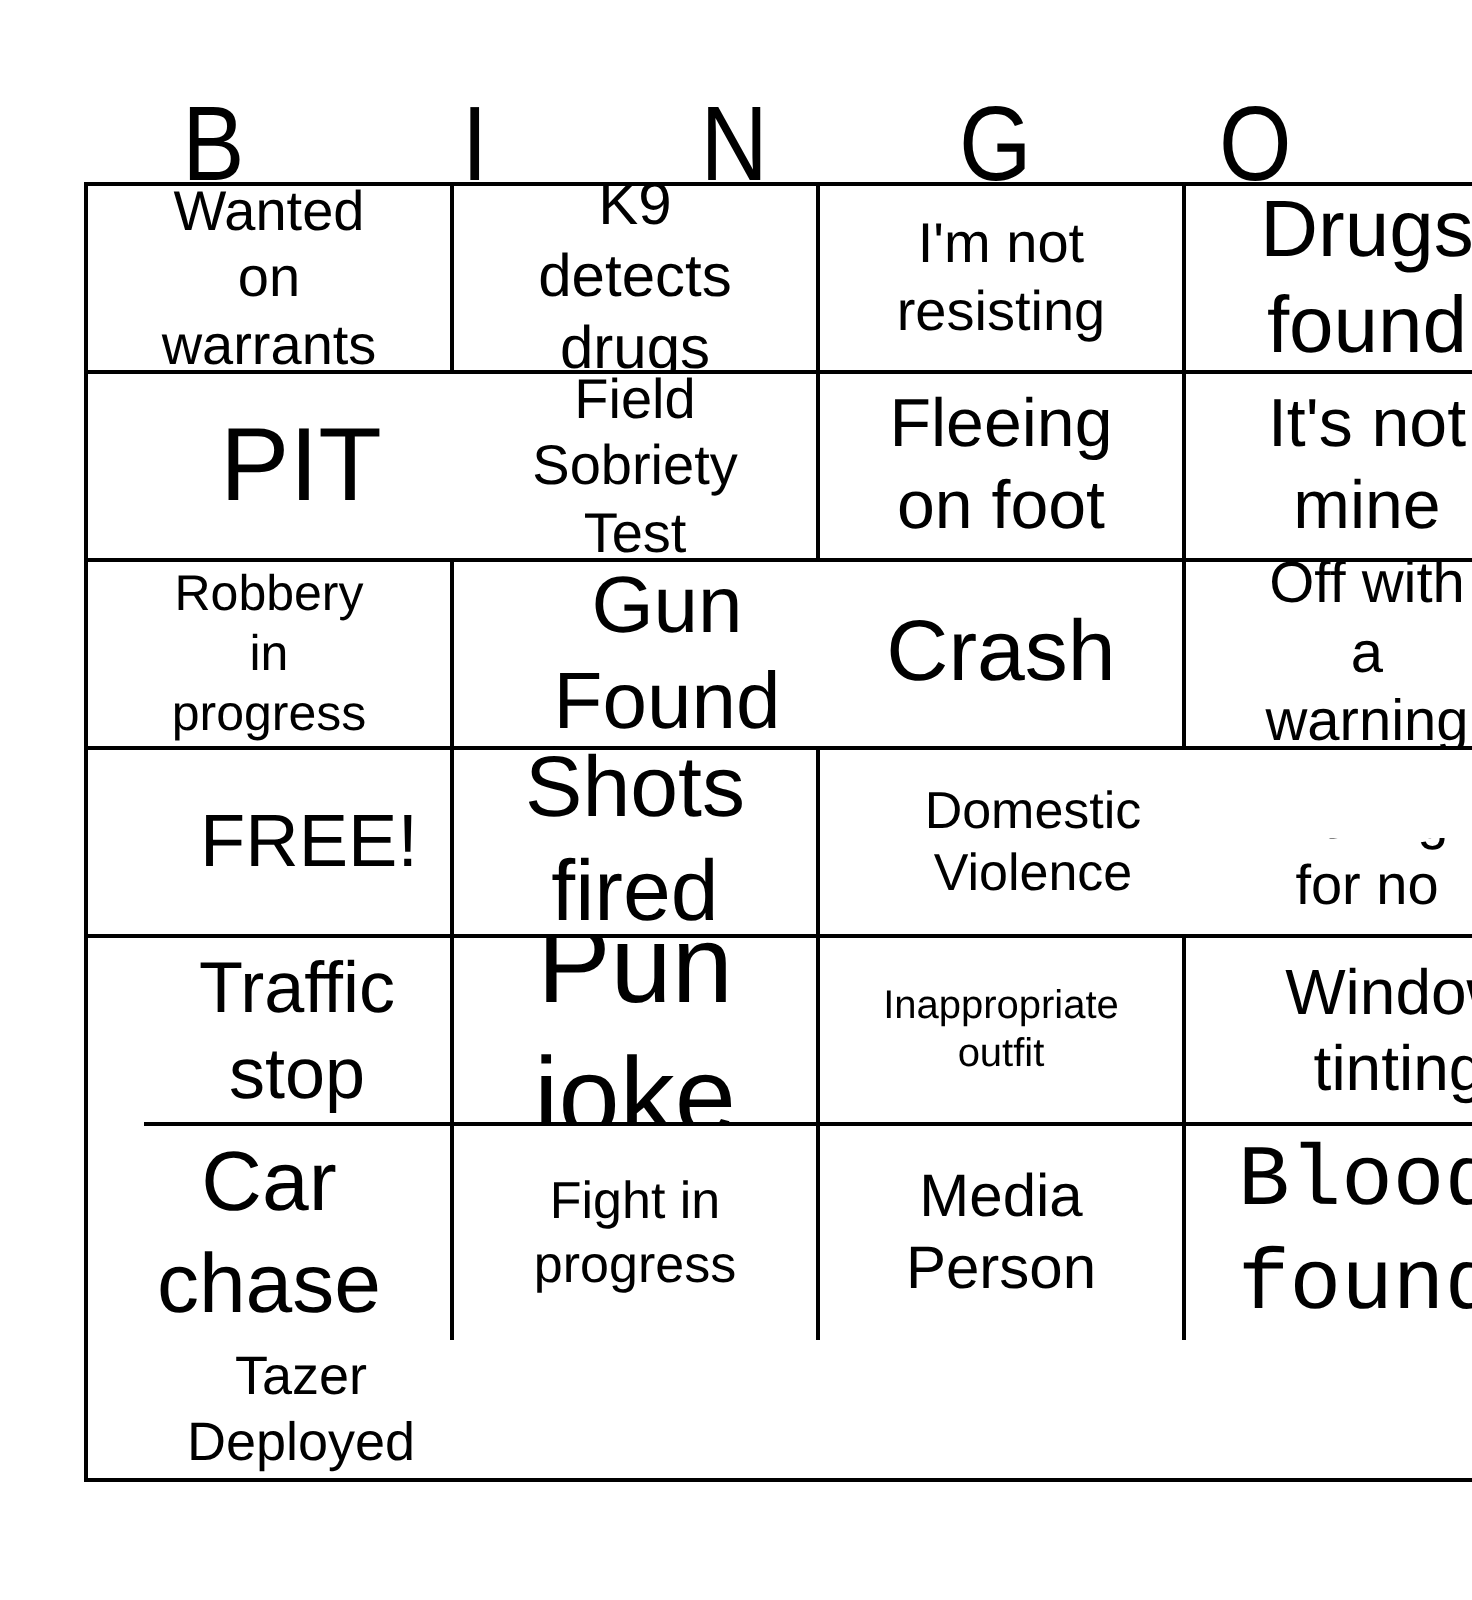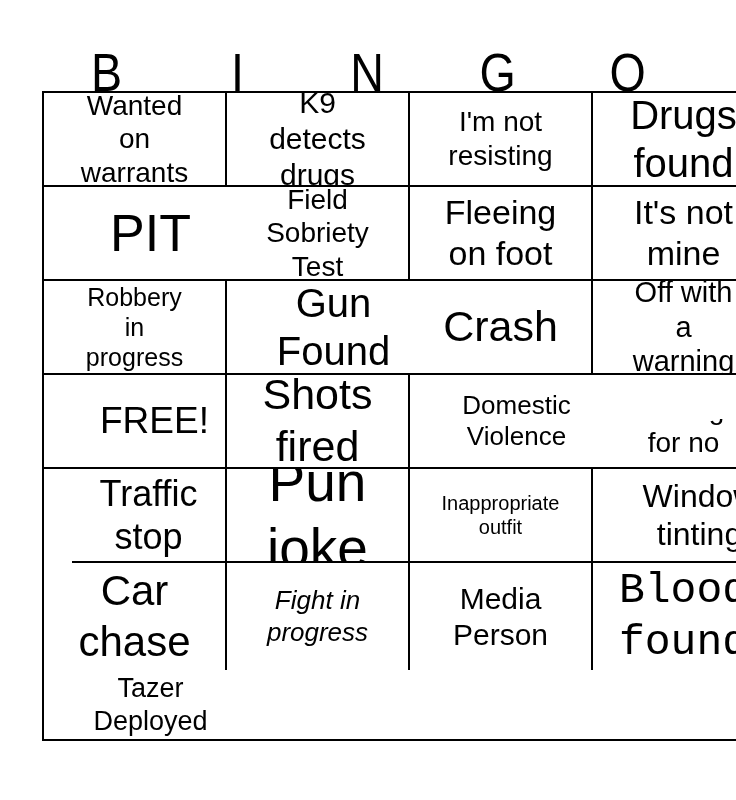--- a/index.html
+++ b/index.html
@@ -133,21 +133,21 @@
 stop</div>
   <div class="cell" style="font-size: 55px;">Pun
 joke</div>
   <div class="cell" style="font-size: 20px;">Inappropriate
 outfit</div>
   <div class="cell" style="font-size: 32px;">Window
 tinting</div>
 
   <div class="cell" style="font-size: 42px;">Car
 chase</div>
-  <div class="cell" style="font-size: 26px; font-style: italic;">Fight in
+  <div class="cell" style="font-size: 26px;">Fight in
 progress</div>
   <div class="cell" style="font-size: 30px;">Media
 Person</div>
   <div class="cell" style="font-size: 43px; font-family: Liberation Mono, monospace;">Blood
 found</div>
   <div class="cell" style="font-size: 27px;">Tazer
 Deployed</div>
 </div>
 
 </body></html>

